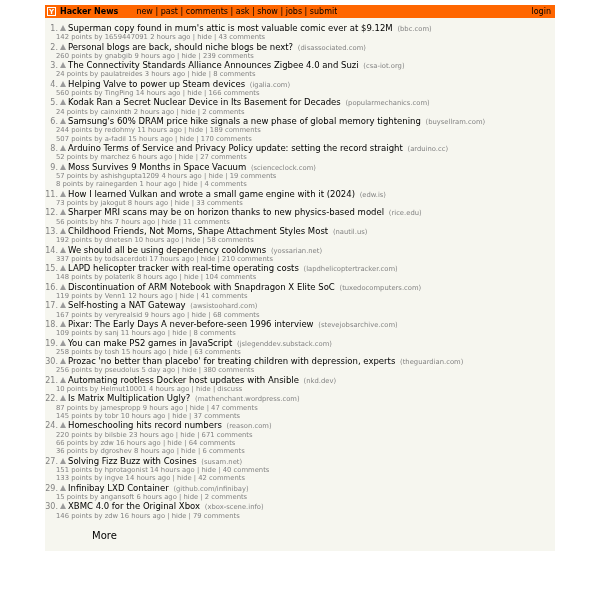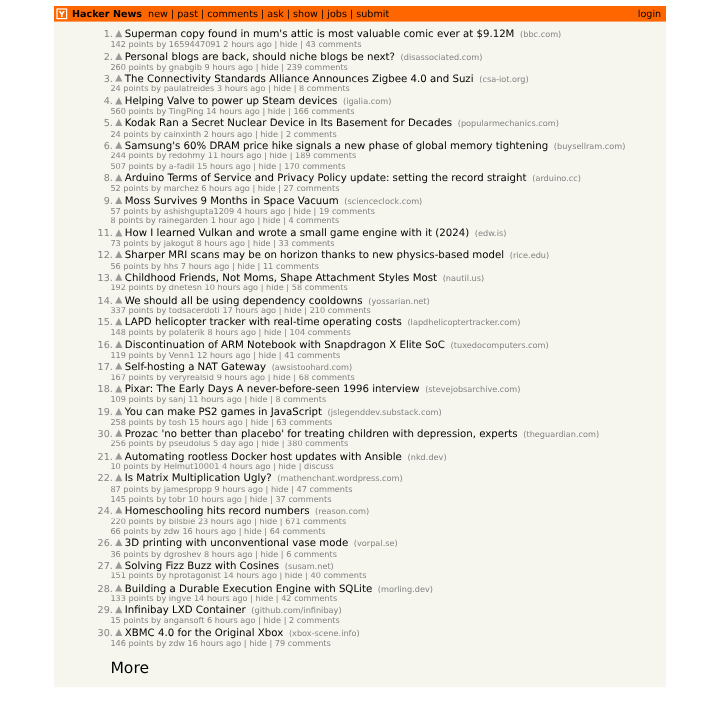--- a/index.html
+++ b/index.html
@@ -4,38 +4,38 @@
 <style>
   * { box-sizing: border-box; }
   html, body { margin:0; padding:0; background:#ffffff; font-family:"DejaVu Sans", sans-serif; }
   #hnmain { width:510px; margin:5px auto 0 auto; background:#f6f6ef; padding-bottom:8px; }
 
   
   .topbar { background:#ff6600; height:13px; display:flex; align-items:center; padding:0 2px; }
   .logo { flex:0 0 auto; width:9px; height:9px; border:1px solid #ffffff; color:#ffffff;
           font-size:7px; font-weight:bold; line-height:8px; text-align:center; margin-right:4px; }
   .pagetop { font-size:8px; color:#000000; white-space:nowrap; overflow:hidden; }
-  .hn-title { font-weight:bold; margin-right:5px; }
+  .hn-title { font-weight:bold; margin-right:18px; }
   .pagetop a { color:#000000; text-decoration:none; }
   .loginlink { margin-left:auto; font-size:8px; color:#000000; text-decoration:none; padding-right:2px; }
 
   
   .itemlist { list-style:none; margin:6px 0 0 0; padding:0; }
-  .story { margin-bottom:1px;padding-left:36px; }
+  .story { margin-bottom:1px; }
   .title-line { font-size:8.5px; line-height:9.2px; color:#000000; white-space:nowrap; overflow:hidden; }
   .rank { display:inline-block; width:13px; text-align:right; color:#828282; font-size:8px; }
   .votearrow { display:inline-block; width:0; height:0; border-left:3px solid transparent;
                border-right:3px solid transparent; border-bottom:6px solid #9a9a9a;
                margin:0 2px 0 2px; cursor:pointer; }
   .storylink { color:#000000; text-decoration:none; }
   .sitebit { font-size:6.8px; color:#828282; margin-left:2px; text-decoration:none; }
   .subtext { font-size:6.8px; line-height:7.4px; color:#828282; margin-left:11px; white-space:nowrap; overflow:hidden; }
   .subtext a { color:#828282; text-decoration:none; }
 
-  .morelink { display:inline-block; margin:9px 0 0 19px; font-size:13px; color:#000000; text-decoration:none;padding-left:28px; }
+  .morelink { display:inline-block; margin:9px 0 0 19px; font-size:10px; color:#000000; text-decoration:none;padding-left:28px; }
 </style>
 </head>
 <body>
 
 <div id="hnmain">
 
   <div class="topbar">
     <span class="logo">Y</span>
     <span class="pagetop">
       <span class="hn-title">Hacker News</span><span><a href="#">new</a> | <a href="#">past</a> | <a href="#">comments</a> | <a href="#">ask</a> | <a href="#">show</a> | <a href="#">jobs</a> | <a href="#">submit</a></span>
@@ -447,24 +447,20 @@
       <a href="#">zdw</a>
       <a href="#">16 hours ago</a>
       <span>|</span>
       <a href="#">hide</a>
       <span>|</span>
       <a href="#">64 comments</a>
     </div>
   </li>
 
   <li class="story">
-    <div class="title-line">
-      <span class="rank">26.</span><span class="votearrow"></span><a class="storylink" href="#">3D printing with unconventional vase mode</a>
-      <a class="sitebit" href="#">(vorpal.se)</a>
-    </div>
     <div class="subtext">
       <span>36 points</span>
       <span>by</span>
       <a href="#">dgroshev</a>
       <a href="#">8 hours ago</a>
       <span>|</span>
       <a href="#">hide</a>
       <span>|</span>
       <a href="#">6 comments</a>
     </div>
@@ -481,24 +477,20 @@
       <a href="#">hprotagonist</a>
       <a href="#">14 hours ago</a>
       <span>|</span>
       <a href="#">hide</a>
       <span>|</span>
       <a href="#">40 comments</a>
     </div>
   </li>
 
   <li class="story">
-    <div class="title-line">
-      <span class="rank">28.</span><span class="votearrow"></span><a class="storylink" href="#">Building a Durable Execution Engine with SQLite</a>
-      <a class="sitebit" href="#">(morling.dev)</a>
-    </div>
     <div class="subtext">
       <span>133 points</span>
       <span>by</span>
       <a href="#">ingve</a>
       <a href="#">14 hours ago</a>
       <span>|</span>
       <a href="#">hide</a>
       <span>|</span>
       <a href="#">42 comments</a>
     </div>

